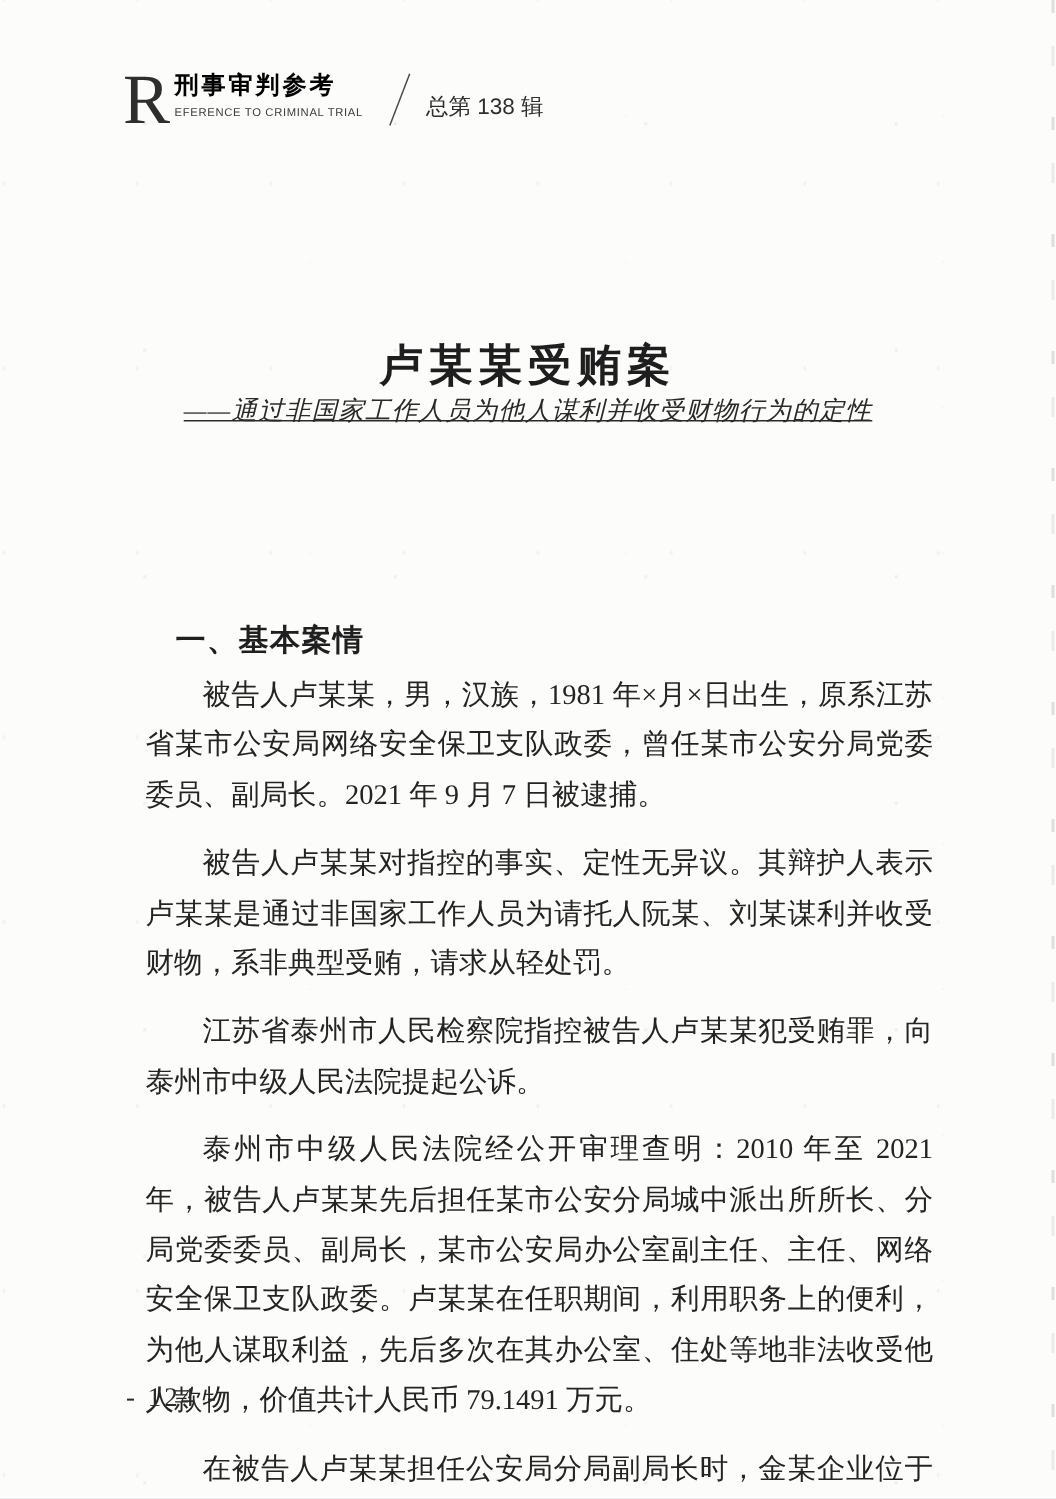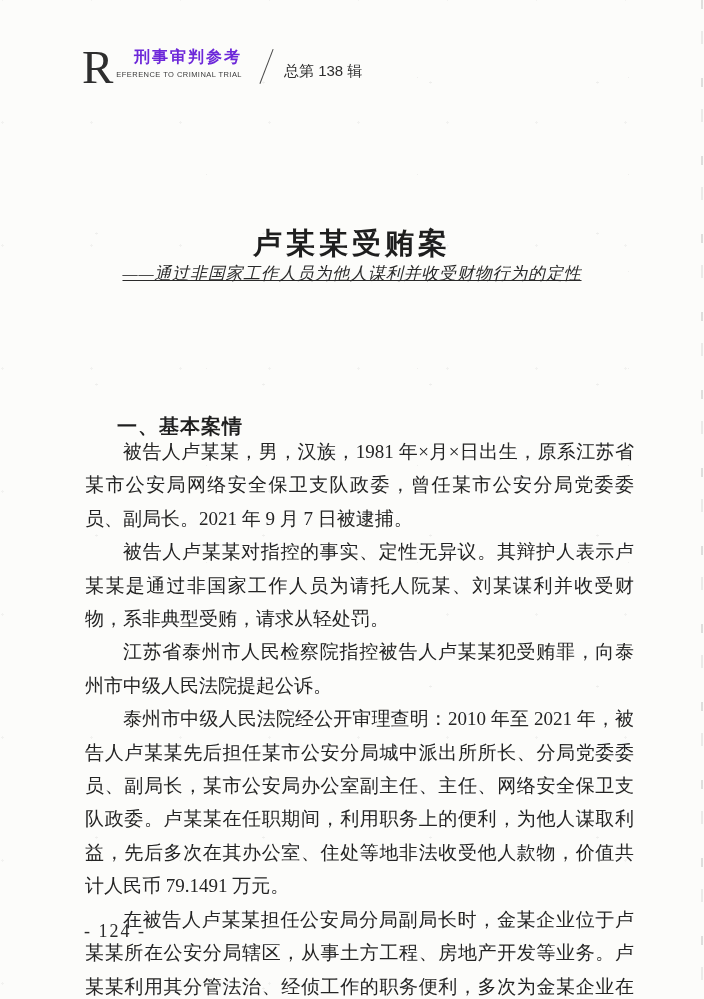--- a/index.html
+++ b/index.html
@@ -57,24 +57,23 @@
   }
   .logo-text {
     margin-left: 3px;
     display: flex;
     flex-direction: column;
   }
   .logo-title {
     font-size: 16px;
     font-weight: bold;
     letter-spacing: 2px;
-    color: #6d28d9;
+    color: #000000;
     font-family: "Liberation Sans", sans-serif;
     white-space: nowrap;
-    text-align: right;
   }
   .logo-sub {
     font-size: 7.5px;
     letter-spacing: 0.45px;
     margin-top: 2px;
     color: #3a3a3a;
     font-family: "Liberation Sans", sans-serif;
     white-space: nowrap;
   }
   .header-slash {
@@ -151,21 +150,21 @@
     position: absolute;
     top: 435px;
     left: 85px;
     width: 549px;
     font-size: 19px;
     line-height: 33.4px;
     text-align: justify;
     color: #242424;
   }
   .body-text p {
-    margin: 0;
+    margin: 12px;
     text-indent: 2em;
   }
 
   .page-number {
     position: absolute;
     top: 921px;
     left: 84px;
     font-size: 18px;
     letter-spacing: 2px;
     color: #2a2a2a;

